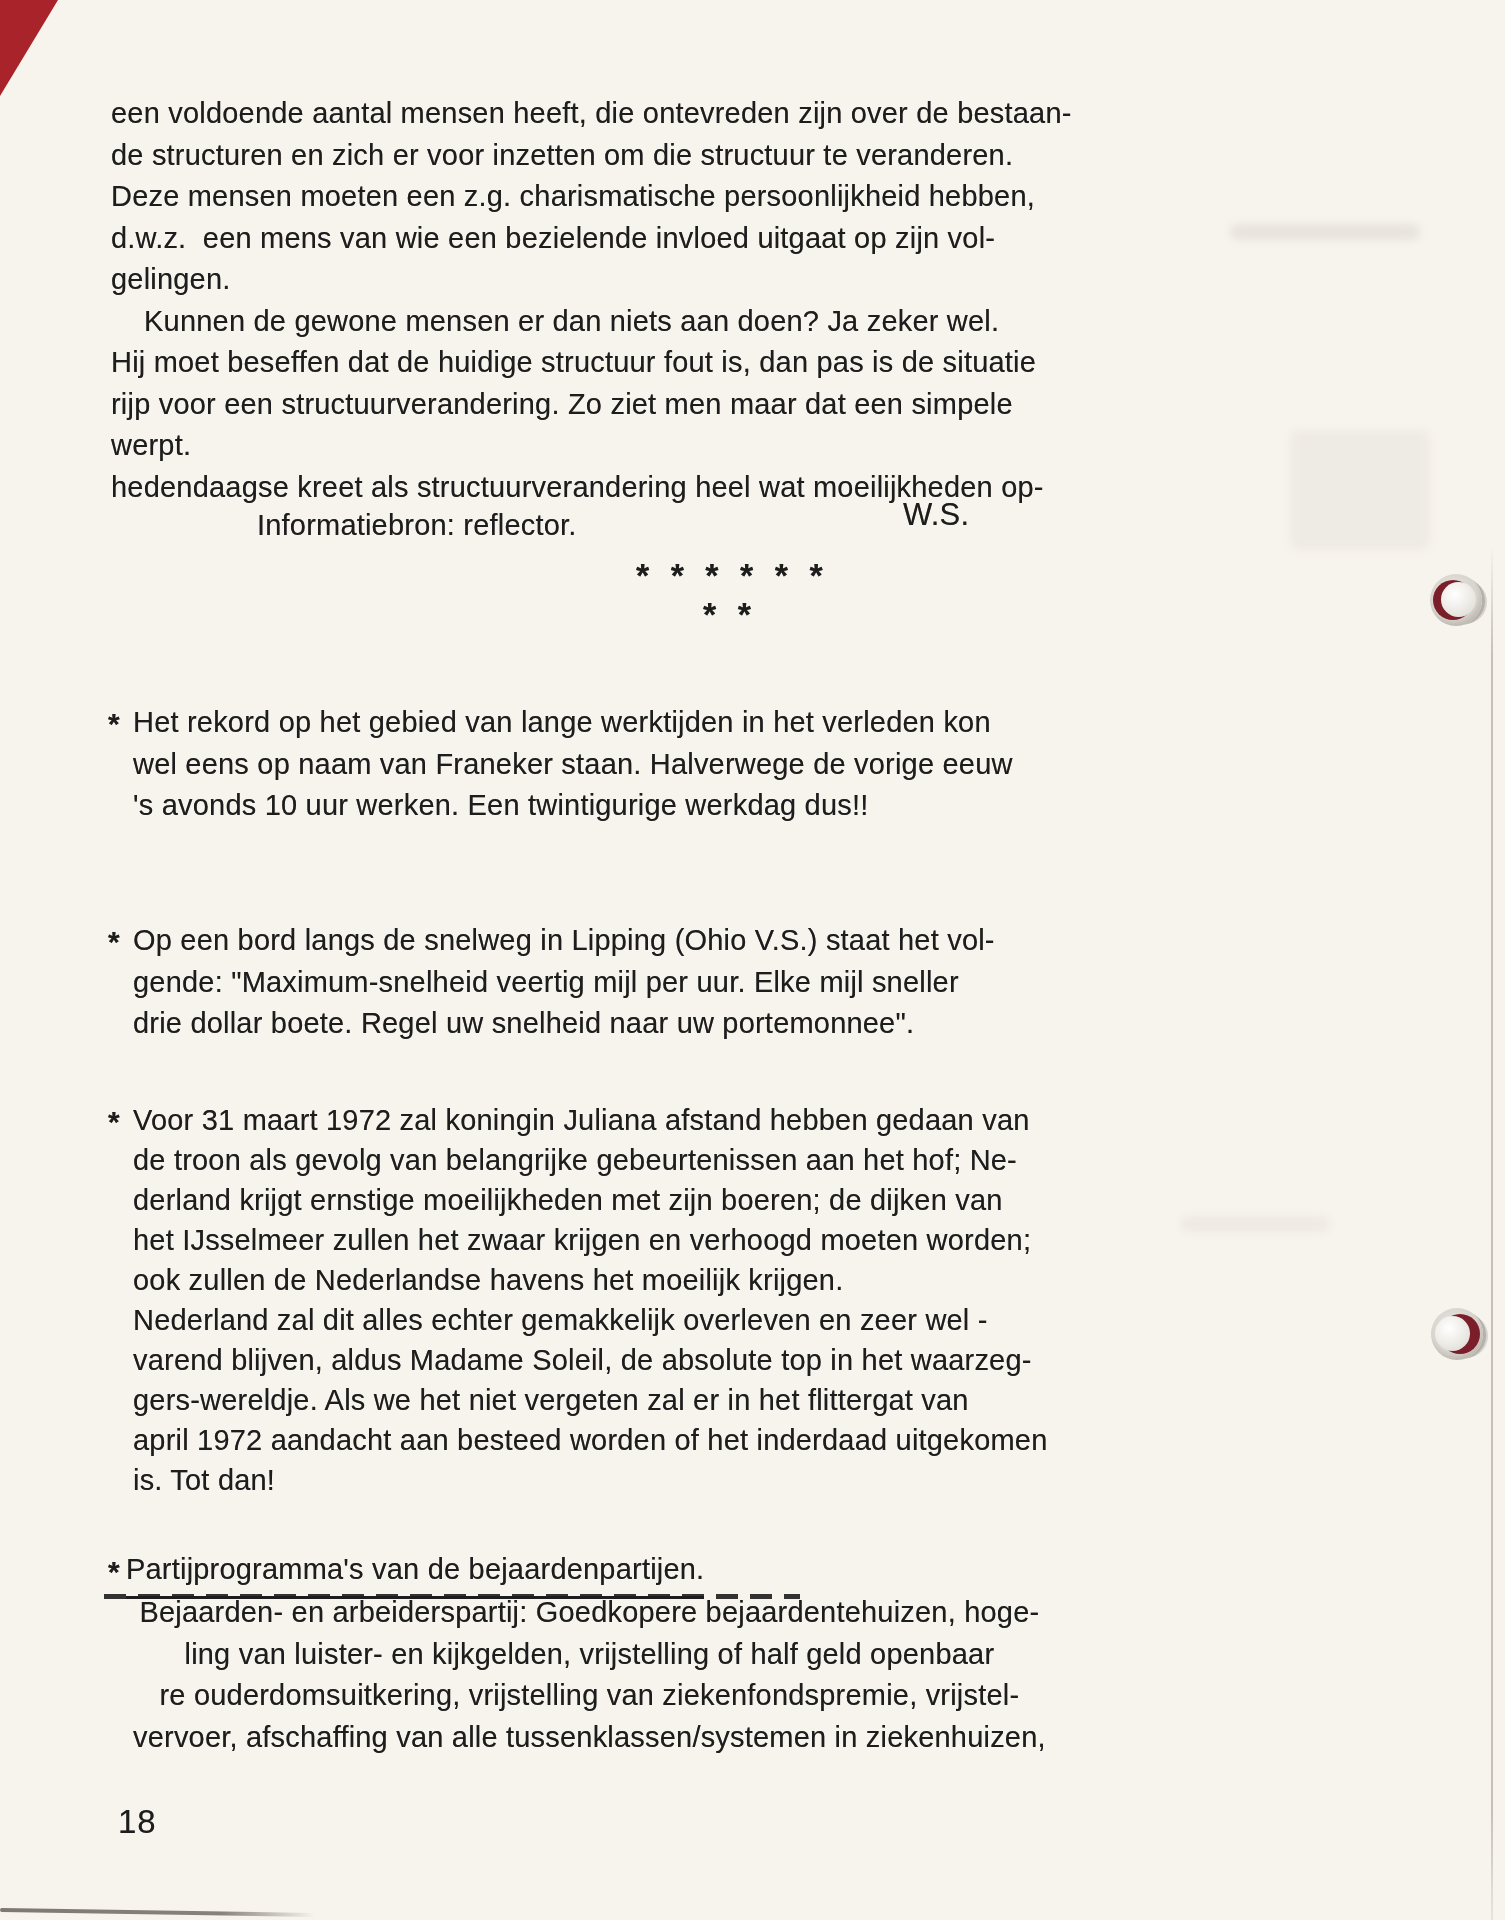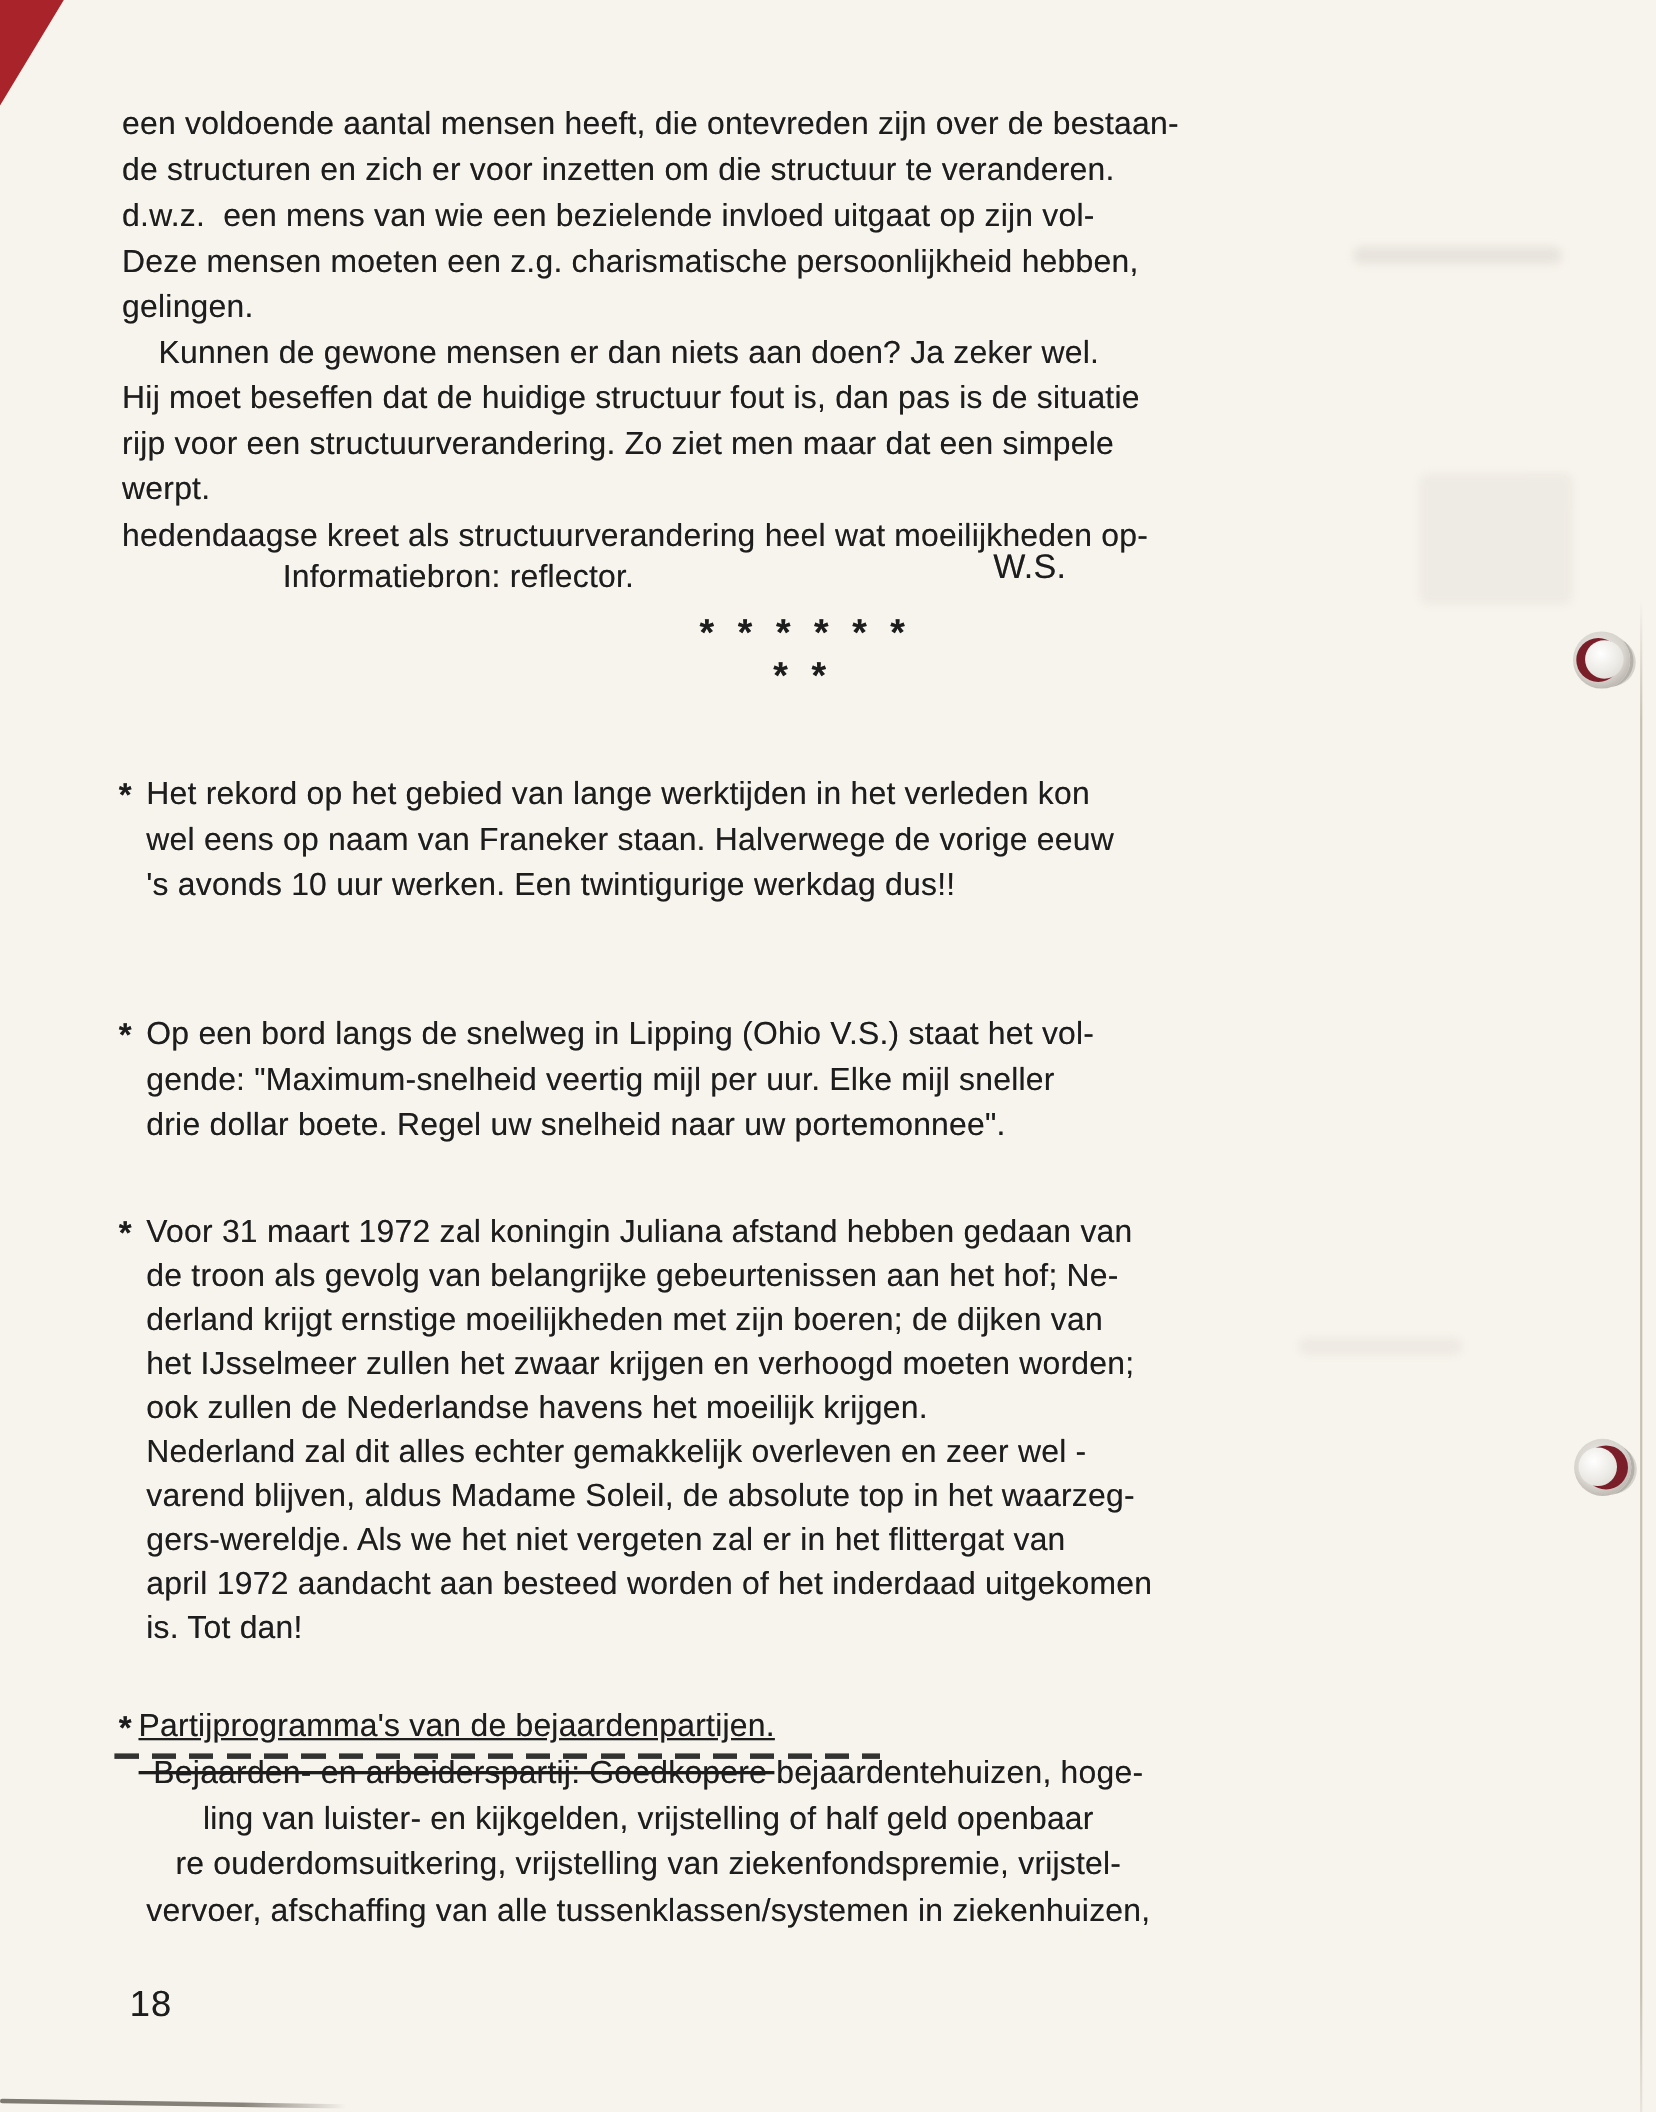--- a/index.html
+++ b/index.html
@@ -43,23 +43,22 @@
   .sep2 { left:703px; top:595px; }
 
   .item { position:absolute; left:133px; }
   .item0 { top:702px; }
   .item1 { top:920px; }
   .item2 { top:1100px; }
   .item2 .line { line-height:40px; }
   .item3-heading { left:126px; top:1549px; }
   .item3-heading .htext {
     border-bottom:3px solid var(--ink);
-    padding-bottom:19px;
+    padding-bottom:5px;
     display:inline-block;
-    text-decoration:underline;
   }
   .item3-body { top:1592px;text-align:center; }
 
   .marker {
     position:absolute; left:-25px; top:1px;
     font-size:30px; font-weight:bold;
     text-shadow:0 0 0.6px rgba(25,25,25,0.6);
   }
   .item3-heading .marker { left:-18px; top:2px; }
 
@@ -128,22 +127,22 @@
 </head>
 <body>
 
 <div class="page">
 
   <div class="corner-triangle"></div>
 
   <div class="txt intro">
       <div class="line">een voldoende aantal mensen heeft, die ontevreden zijn over de bestaan-</div>
       <div class="line">de structuren en zich er voor inzetten om die structuur te veranderen.</div>
+      <div class="line">Deze mensen moeten een z.g. charismatische persoonlijkheid hebben,</div>
       <div class="line">d.w.z.  een mens van wie een bezielende invloed uitgaat op zijn vol-</div>
-      <div class="line">Deze mensen moeten een z.g. charismatische persoonlijkheid hebben,</div>
       <div class="line">gelingen.</div>
       <div class="line">    Kunnen de gewone mensen er dan niets aan doen? Ja zeker wel.</div>
       <div class="line">Hij moet beseffen dat de huidige structuur fout is, dan pas is de situatie</div>
       <div class="line">rijp voor een structuurverandering. Zo ziet men maar dat een simpele</div>
       <div class="line">werpt.</div>
       <div class="line">hedendaagse kreet als structuurverandering heel wat moeilijkheden op-</div>
     </div>
 
   <div class="txt ws">W.S.</div>
   <div class="txt source">Informatiebron: reflector.</div>

